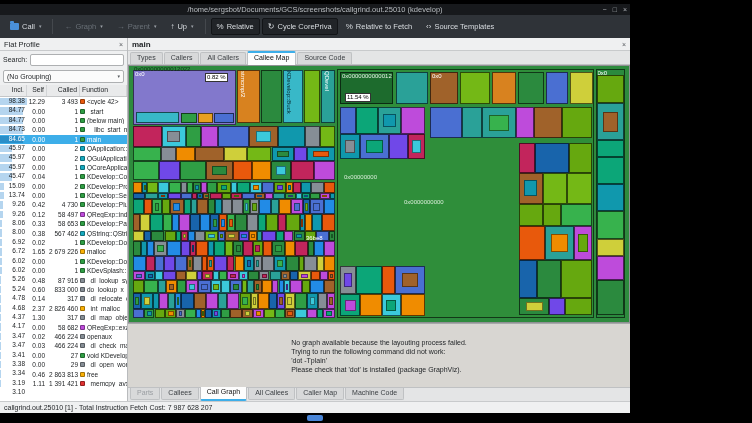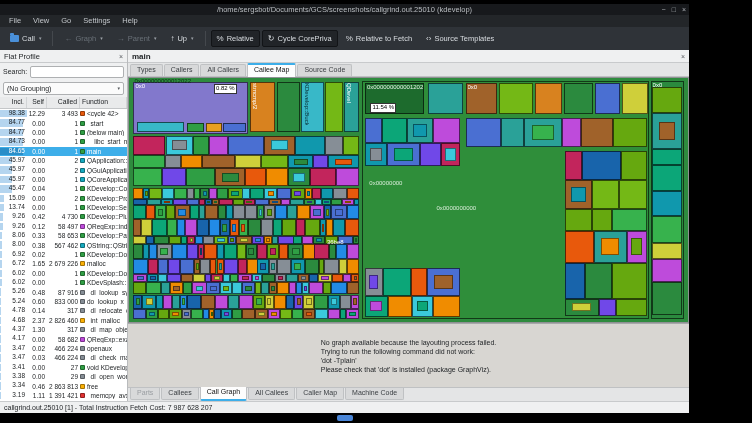--- a/index.html
+++ b/index.html
@@ -1,18 +1,18 @@
 <!DOCTYPE html>
 <html><head>
 <meta charset="utf-8">
 <style>
   html,body{margin:0;padding:0;background:#000;}
   body{font-family:"Liberation Sans", sans-serif;}
   *{box-sizing:border-box;}
-  .window{width:689px;height:423px;background:#000;position:relative;overflow:hidden;display:flex;flex-direction:column;}
+  .window{width:630px;height:423px;background:#000;position:relative;overflow:hidden;display:flex;flex-direction:column;}
   .top-black{height:4px;background:#000;flex:none;}
   .titlebar{height:11px;background:#17191c;color:#b9bdc1;font-size:7.5px;display:flex;align-items:center;justify-content:center;position:relative;flex:none;}
   .win-controls{position:absolute;right:3px;top:0;height:11px;display:flex;align-items:center;gap:6px;color:#aeb2b6;font-size:7px;}
   .win-controls span{cursor:default;line-height:1;}
   .menubar{height:12px;background:#232629;color:#c2c6ca;font-size:7.5px;display:flex;align-items:center;padding-left:3px;flex:none;}
   .menu-item{padding:0 6px;line-height:12px;}
   .toolbar{height:23px;background:#2f3338;display:flex;align-items:center;padding:0 4px;gap:2px;flex:none;}
   .tbtn{display:flex;align-items:center;gap:3px;padding:2px 5px;border-radius:2px;color:#d8dce0;font-size:7.5px;border:1px solid transparent;height:17px;white-space:nowrap;}
   .tbtn.pressed{background:#212428;border-color:#121417;}
   .tbtn.disabled{color:#697077;}
@@ -84,27 +84,20 @@
 
   <div class="titlebar">
     <span>/home/sergsbot/Documents/GCS/screenshots/callgrind.out.25010 (kdevelop)</span>
     <div class="win-controls">
         <span>−</span>
         <span>□</span>
         <span>×</span>
       </div>
   </div>
 
-  <div class="menubar">
-      <span class="menu-item">File</span>
-      <span class="menu-item">View</span>
-      <span class="menu-item">Go</span>
-      <span class="menu-item">Settings</span>
-      <span class="menu-item">Help</span>
-    </div>
 
   <div class="toolbar">
     <div class="tbtn">
       <span class="folder-icon"></span>
       <span>Call</span>
       <span class="caret">▾</span>
     </div>
     <div class="tsep"></div>
     <div style="display:flex;gap:2px;">
         <div class="tbtn disabled">

